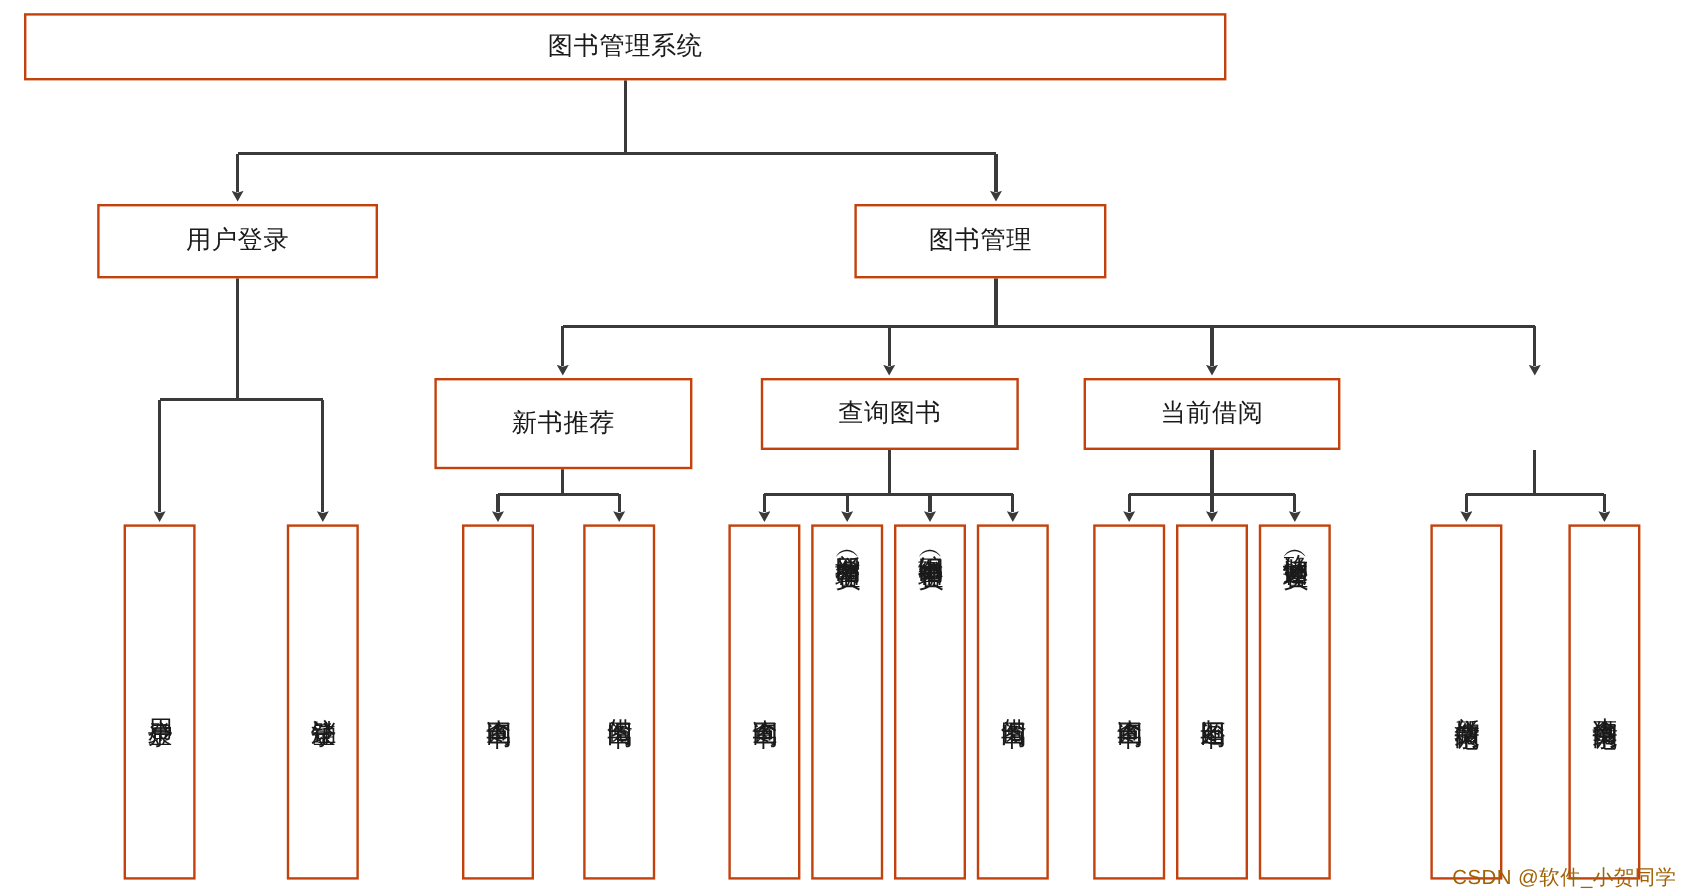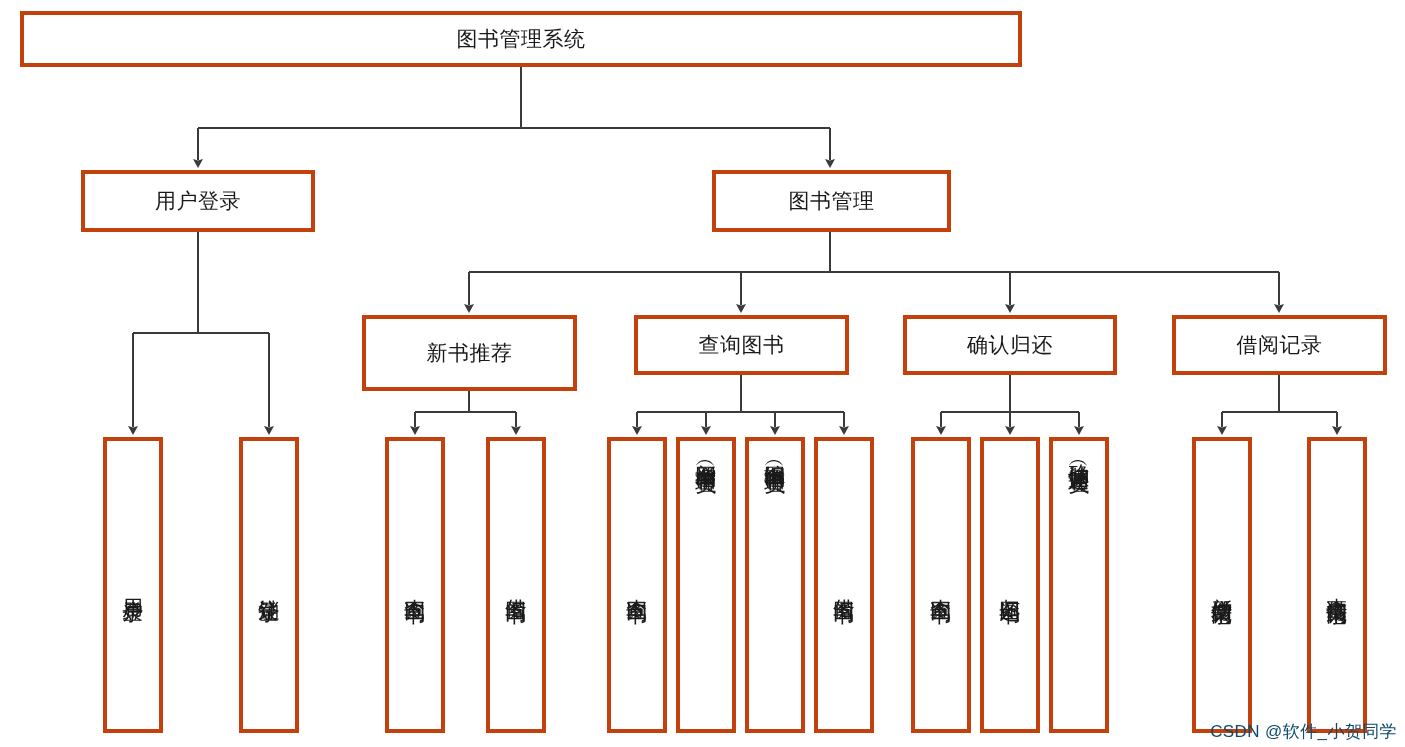--- a/index.html
+++ b/index.html
@@ -22,21 +22,21 @@
     position: absolute;
     left: 0;
     top: 0;
     width: 1405px;
     height: 747px;
     pointer-events: none;
   }
   .node {
     position: absolute;
     box-sizing: border-box;
-    border: 4px solid #c2410c;
+    border: 2px solid #c2410c;
     background: #ffffff;
     color: #1a1a1a;
     display: flex;
     align-items: center;
     justify-content: center;
     z-index: 2;
   }
   .node-label {
     font-size: 21px;
     line-height: 1.18;
@@ -65,21 +65,21 @@
   }
   .node.vert.center {
     align-items: center;
     padding-top: 0;
   }
   #watermark {
     position: absolute;
     right: 8px;
     bottom: 4px;
     font-size: 17px;
-    color: #0c4a6e;
+    color: #a16207;
     letter-spacing: 0.4px;
     white-space: nowrap;
     z-index: 5;
     font-family: "Liberation Sans", "DejaVu Sans", sans-serif;
   }
 </style>
 </head>
 <body>
 
 <div id="canvas">
@@ -137,39 +137,36 @@
   </svg>
 
   <div class="node" style="left:20px; top:11px; width:1002px; height:56px;">
     <span class="node-label">图书管理系统</span>
   </div>
 
   <div class="node" style="left:81px; top:170px; width:234px; height:62px;">
     <span class="node-label">用户登录</span>
   </div>
 
-  <div class="node" style="left:712px; top:170px; width:239px; height:62px;">
+  <div class="node" style="left:712px; top:170px; width:210px; height:62px;">
     <span class="node-label">图书管理</span>
   </div>
 
   <div class="node" style="left:362px; top:315px; width:215px; height:76px;">
     <span class="node-label">新书推荐</span>
   </div>
 
   <div class="node" style="left:634px; top:315px; width:215px; height:60px;">
     <span class="node-label">查询图书</span>
   </div>
 
   <div class="node" style="left:903px; top:315px; width:214px; height:60px;">
-    <span class="node-label">确认归还</span>
-  </div>
-
-  <div class="node" style="left:1172px; top:315px; width:215px; height:60px;">
-    <span class="node-label">借阅记录</span>
-  </div>
+    <span class="node-label">当前借阅</span>
+  </div>
+
 
   <div class="node vert center" style="left:103px; top:437px; width:60px; height:296px;">
     <span class="node-label">用户登录</span>
   </div>
 
   <div class="node vert center" style="left:239px; top:437px; width:60px; height:296px;">
     <span class="node-label">注销登录</span>
   </div>
 
   <div class="node vert center" style="left:385px; top:437px; width:60px; height:296px;">

